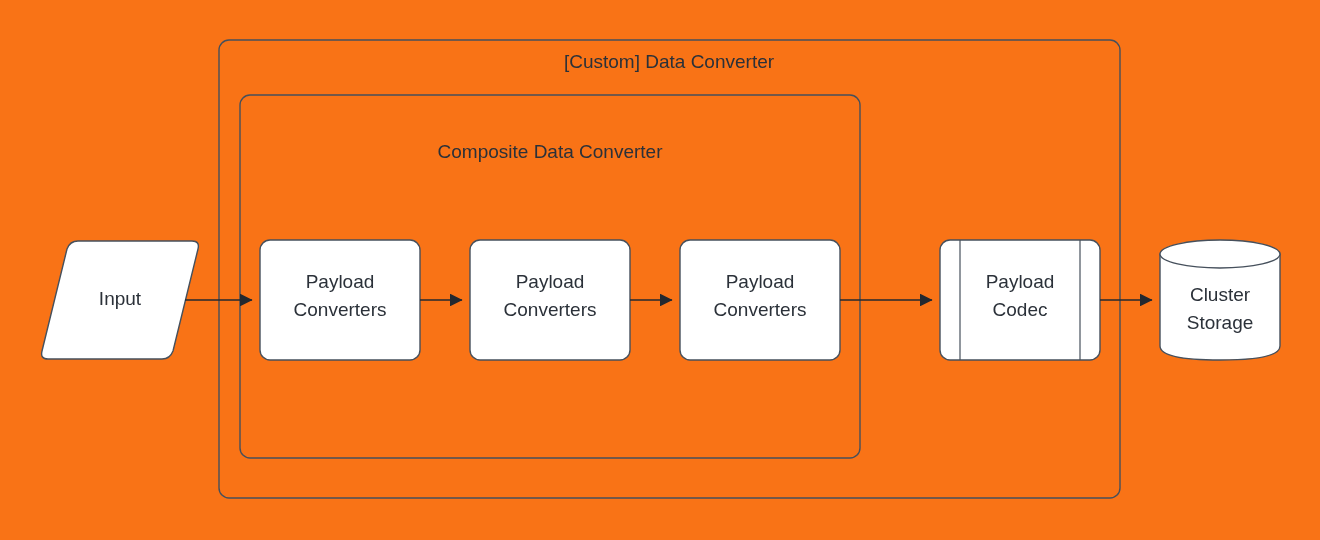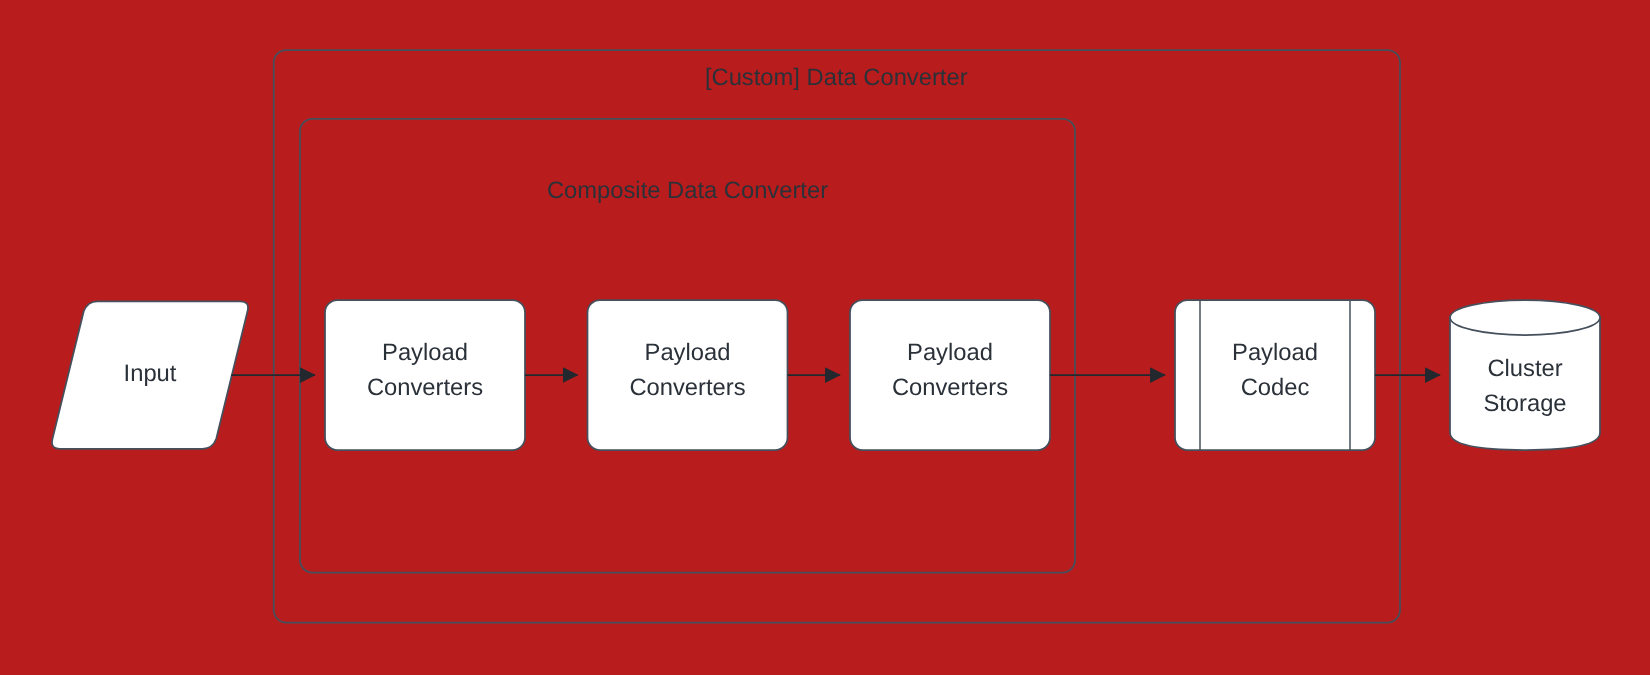--- a/index.html
+++ b/index.html
@@ -8,21 +8,21 @@
     padding: 0;
     background: #ffffff;
   }
   body {
     font-family: "Liberation Sans", sans-serif;
   }
   #diagram-root {
     position: relative;
     width: 1320px;
     height: 540px;
-    background: #b91c1c;
+    background: #f97316;
     overflow: hidden;
   }
   #diagram-svg {
     position: absolute;
     left: 0;
     top: 0;
     width: 1320px;
     height: 540px;
     display: block;
   }

